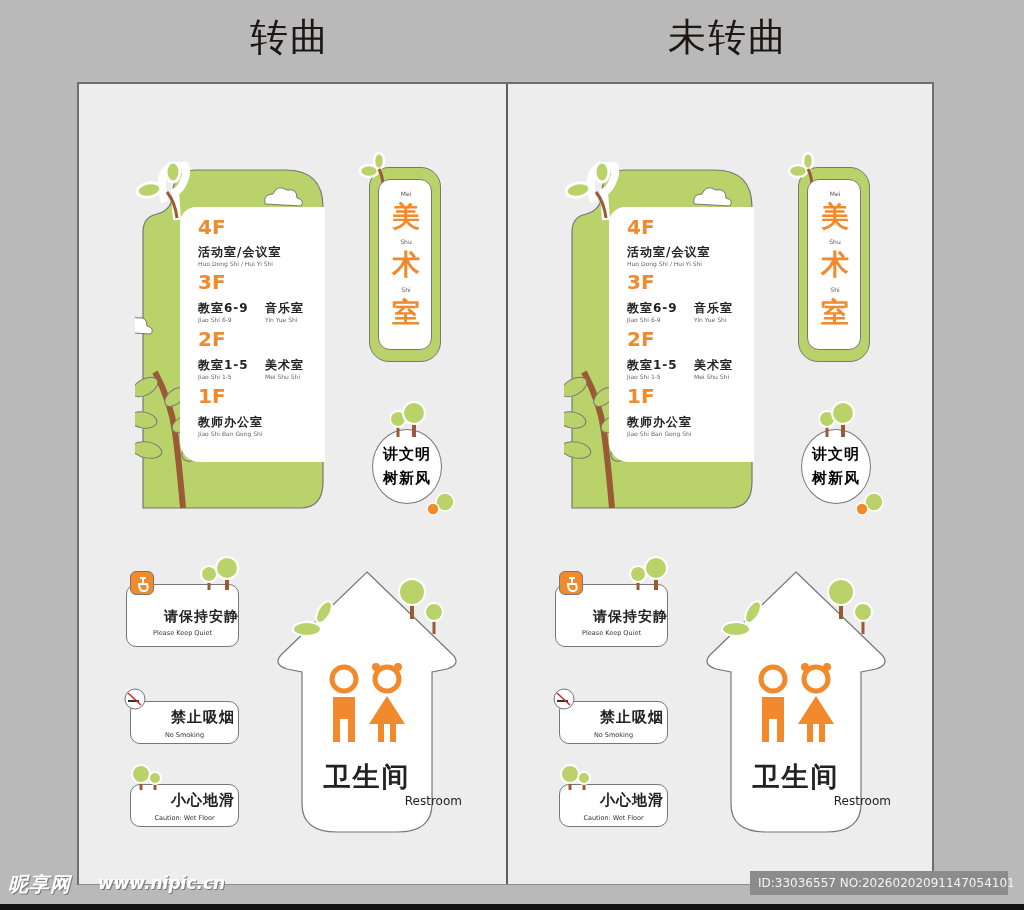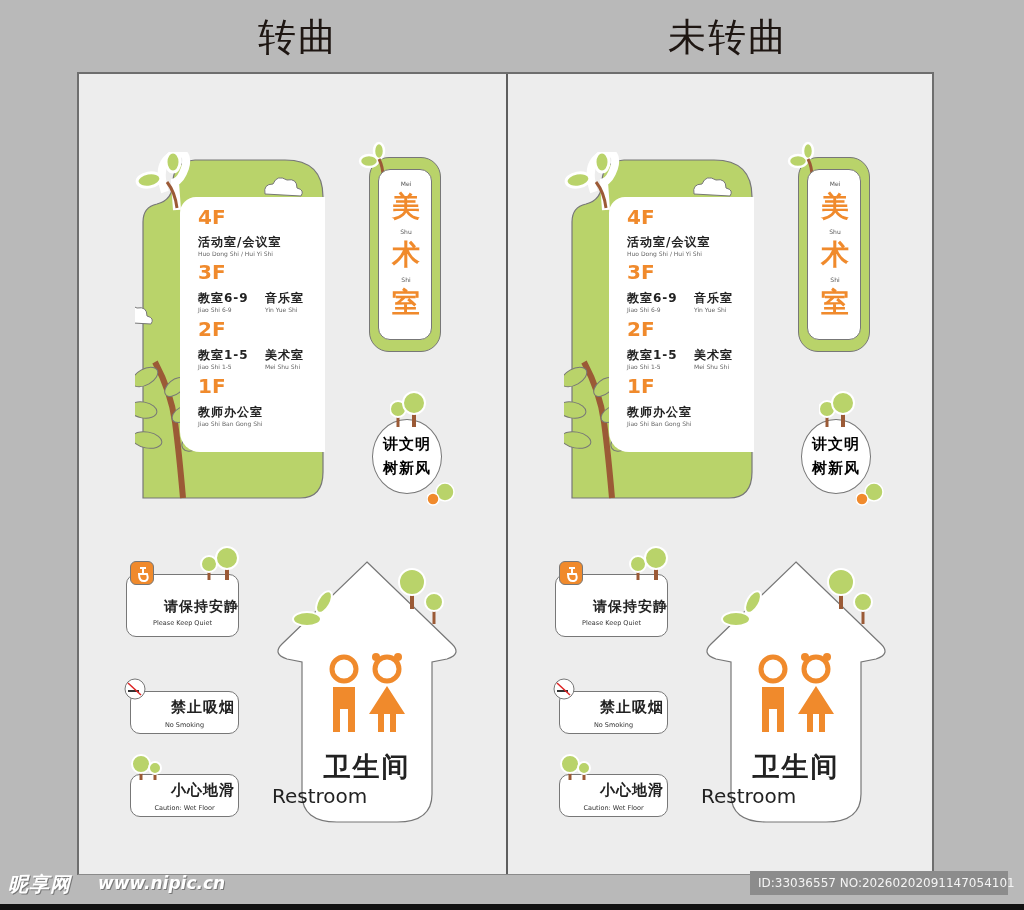--- a/index.html
+++ b/index.html
@@ -1,23 +1,23 @@
 <!DOCTYPE html>
 <html><head>
   <meta charset="utf-8">
   <style>
     * { box-sizing: border-box; margin: 0; padding: 0; }
     html, body { width: 1024px; height: 910px; overflow: hidden; }
     body { background: #b9b9b9; font-family: "DejaVu Sans", sans-serif; position: relative; }
 
     .title { position: absolute; top: 12px; font-size: 38px; color: #1e1612; font-family: "DejaVu Sans", sans-serif; letter-spacing: 2px; }
-    .title-left { left: 258px; text-align: right; }
+    .title-left { left: 250px; text-align: right; }
     .title-right { left: 658px; margin-left: 10px; }
 
-    .board { position: absolute; left: 77px; top: 72px; width: 857px; height: 803px; background: #ededed; border: 2px solid #6e6e6e; border-bottom: 1px solid #8a8a8a; }
+    .board { position: absolute; left: 77px; top: 82px; width: 857px; height: 803px; background: #ededed; border: 2px solid #6e6e6e; border-bottom: 1px solid #8a8a8a; }
     .divider { position: absolute; left: 427px; top: 0; bottom: 0; width: 2px; background: #5e5e5e; }
 
     .panel { position: absolute; top: 0; width: 427px; height: 100%; }
     .panel-left { left: 0; }
     .panel-right { left: 429px; }
 
     
     .dir-sign { position: absolute; left: 56px; top: 78px; width: 190px; height: 348px; }
     .dir-green { position: absolute; left: 0; top: 0; width: 190px; height: 348px; }
     .dir-white { position: absolute; left: 45px; top: 45px; width: 145px; height: 255px; background: #fff; border-radius: 16px 0 0 20px; }
@@ -40,21 +40,21 @@
     
     .small-sign { position: absolute; background: #fff; border: 1.5px solid #777; border-radius: 10px; }
     .ss-cn { position: absolute; left: 0; width: 100%; text-align: center; font-weight: bold; color: #222; letter-spacing: 1px; white-space: nowrap; padding-left: 37px; }
     .ss-en { position: absolute; left: 0; width: 100%; text-align: center; font-size: 6.5px; color: #333; white-space: nowrap; }
 
     .quiet-badge { position: absolute; left: 51px; top: 487px; width: 24px; height: 24px; background: #f08a2c; border-radius: 6px; border: 1px solid #777; }
 
     
     .rest { position: absolute; left: 193px; top: 480px; width: 190px; height: 270px; }
     .rest-cn { position: absolute; left: 0; width: 190px; top: 195px; text-align: center; font-size: 27px; font-weight: bold; color: #222; letter-spacing: 2px; }
-    .rest-en { position: absolute; left: 0; width: 190px; top: 230px; text-align: left; font-size: 20px; color: #222; font-family: "DejaVu Sans", sans-serif; }
+    .rest-en { position: absolute; left: 0; width: 190px; top: 230px; text-align: right; font-size: 12px; color: #222; font-family: "DejaVu Sans", sans-serif; }
 
     
     .wm-logo { position: absolute; left: 8px; top: 871px; font-size: 20px; font-weight: bold; color: #fff; font-style: italic; text-shadow: 1px 1px 0 #777; letter-spacing: 1px; }
     .wm-url { position: absolute; left: 98px; top: 873px; font-size: 17px; color: #fff; font-style: italic; font-weight: bold; text-shadow: 1px 1px 0 #777; }
     .wm-id { position: absolute; left: 750px; top: 871px; width: 258px; height: 24px; background: #8c8c8c; color: #f4f4f4; font-size: 12px; line-height: 24px; padding-left: 8px; white-space: nowrap; }
     .bottom-bar { position: absolute; left: 0; top: 904px; width: 1024px; height: 6px; background: #111; }
   </style>
 </head>
 <body>
 

